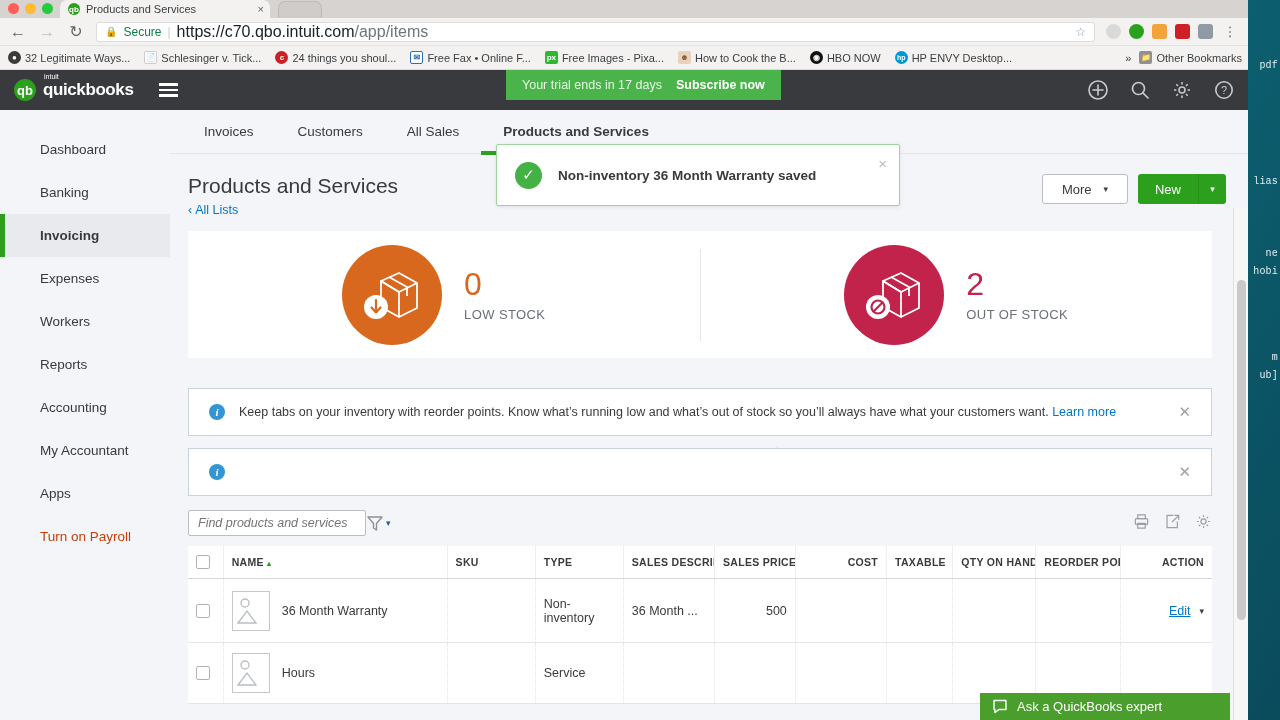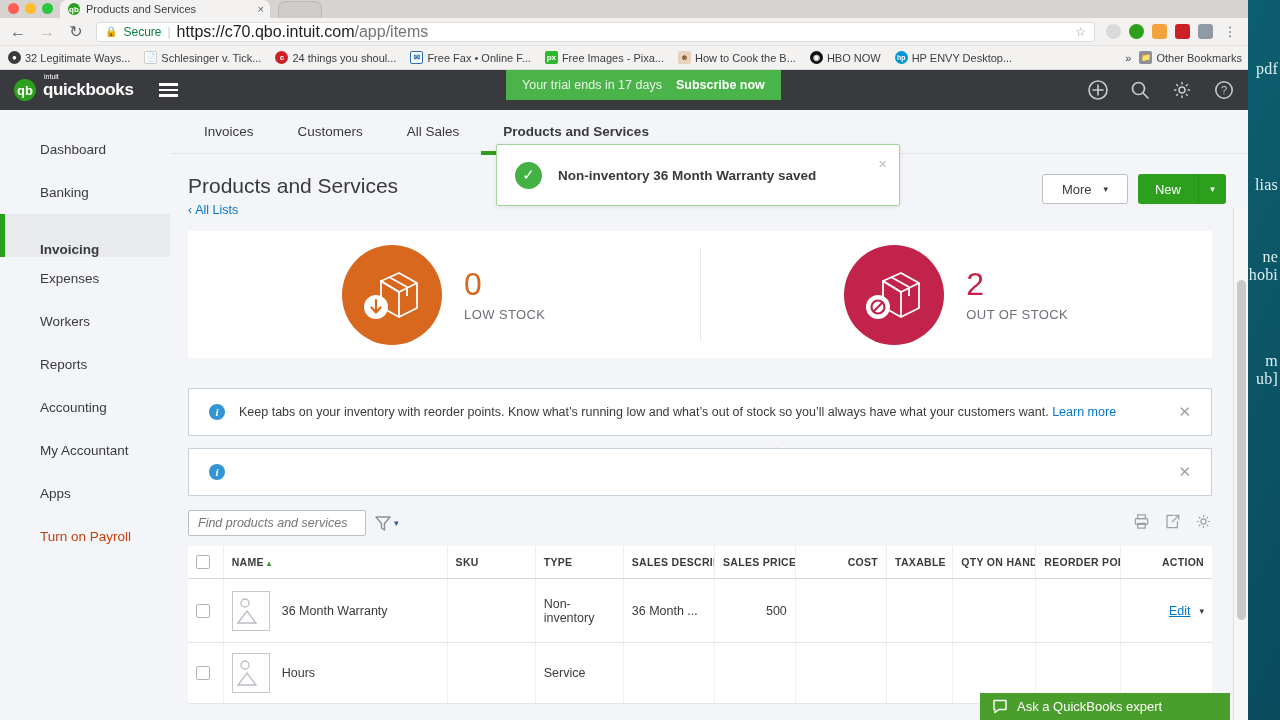--- a/index.html
+++ b/index.html
@@ -9,21 +9,21 @@
     background: #0d6a78;
   }
 
   
   #desktop {
     position: absolute; inset: 0;
     background: linear-gradient(120deg,#3ad3e0 0%, #18a3b4 28%, #0d6878 62%, #0a4b5c 100%);
   }
   .desk-text {
     position: absolute; right: 2px; color: #eaf7f9;
-    font-size: 16px; font-family: Liberation Serif, serif; letter-spacing: .2px;
+    font-size: 10px; font-family: Liberation Mono, monospace; letter-spacing: .2px;
     text-align: right; white-space: nowrap; opacity: .95;
   }
 
   
   #browser {
     position: absolute; left: 0; top: 0; width: 1248px; height: 720px;
     background: #fff; overflow: hidden;
   }
   #tabstrip {
     height: 18px; background: #d6d3d0; position: relative;
@@ -101,21 +101,21 @@
   .trial-banner .t2 { color: #fff; font-size: 12.5px; font-weight: bold; }
 
   #body { display: flex; height: 610px; }
 
   
   #sidebar { width: 170px; background: #f4f5f8; padding-top: 18px; flex: none; }
   .side-item {
     height: 43px; display: flex; align-items: center; padding-left: 40px;
     font-size: 13.5px; color: #393a3d; position: relative;
   }
-  .side-item.active { background: #e9eaee; font-weight: bold; align-items: flex-end; }
+  .side-item.active { background: #e9eaee; font-weight: bold; }
   .side-item.active::before {
     content: ""; position: absolute; left: 0; top: 0; bottom: 0; width: 5px; background: #2ca01c;
   }
   .side-item.link { color: #c2410c; }
 
   
   #content { flex: 1; position: relative; background: #f4f5f8; overflow: hidden; }
 
   #tabs {
     height: 44px; background: #f4f5f8; display: flex; align-items: center;
@@ -184,21 +184,21 @@
   .notice.second { margin-top: 12px; }
   .info-ico {
     width: 16px; height: 16px; border-radius: 50%; background: #3395d3; color: #fff; flex: none;
     display: flex; align-items: center; justify-content: center; font-size: 11px; font-style: italic;
     font-family: "Liberation Serif", serif; font-weight: bold;
   }
   .notice-txt { font-size: 12.5px; color: #393a3d; }
   .notice-txt a { color: #0077c5; text-decoration: none; }
   .notice-x { margin-left: auto; color: #9aa0a6; font-size: 15px; }
 
-  .list-toolbar { margin: 14px 36px 8px 18px; display: flex; align-items: center; gap: 8px; position: relative; }
+  .list-toolbar { margin: 14px 36px 8px 18px; display: flex; align-items: center; gap: 0; position: relative; }
   .search-input {
     width: 178px; height: 26px; border: 1px solid #babec3; border-radius: 2px;
     font-size: 12.5px; color: #8d9096; padding: 0 9px;
     font-family: "Liberation Sans", sans-serif; font-style: italic; background: #fff;
   }
   .filter-btn { display: flex; align-items: center; gap: 2px; }
   .toolbar-right { margin-left: auto; display: flex; align-items: center; gap: 14px; color: #8d9096; }
 
   table { width: calc(100% - 54px); margin: 10px 36px 0 18px; border-collapse: collapse; background: #fff; table-layout: fixed; }
   thead th {

